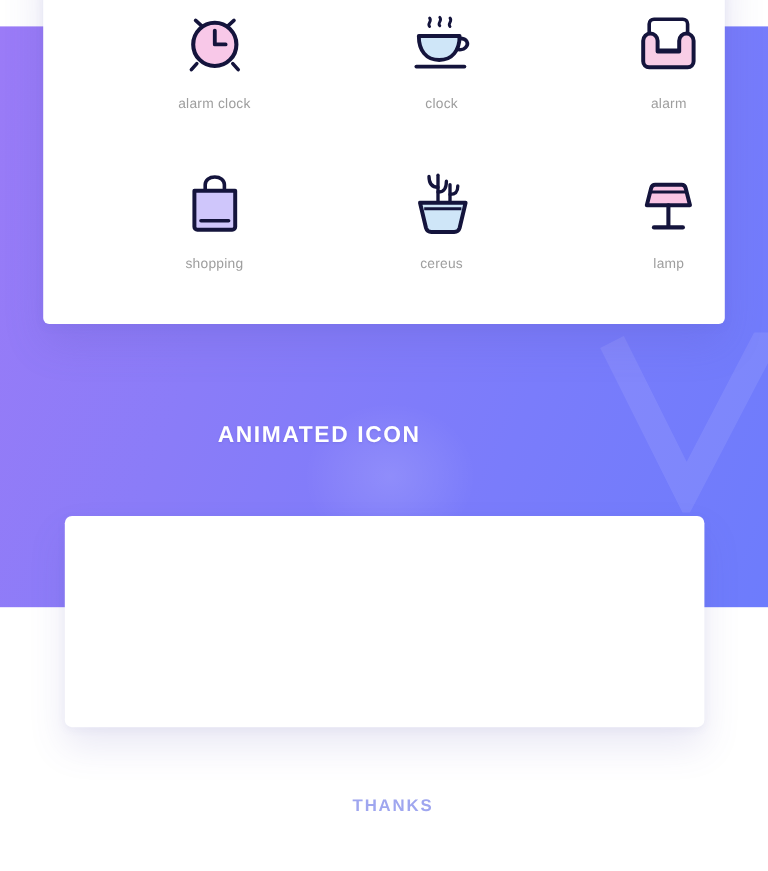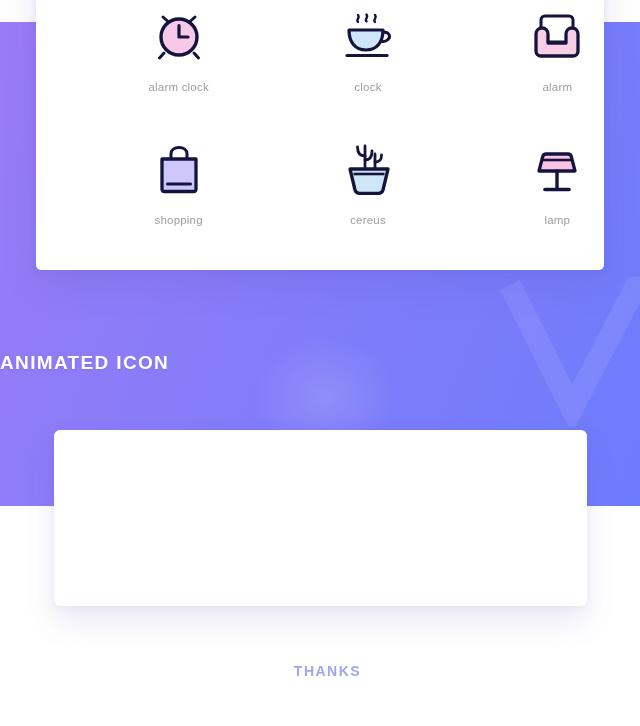--- a/index.html
+++ b/index.html
@@ -106,21 +106,21 @@
     white-space: nowrap;
   }
   .icon-cell.cereus-cell .icon-label { }
 
   
   .hero-heading {
     position: absolute;
     left: 0;
     top: 352px;
     width: 532px;
-    text-align: left;
+    text-align: center;
     color: #ffffff;
     font-size: 19px;
     font-weight: bold;
     letter-spacing: 1.35px;
     z-index: 6;
     text-shadow: 0 1px 2px rgba(70,60,160,.18);
   }
 
   
   .anim-card {

